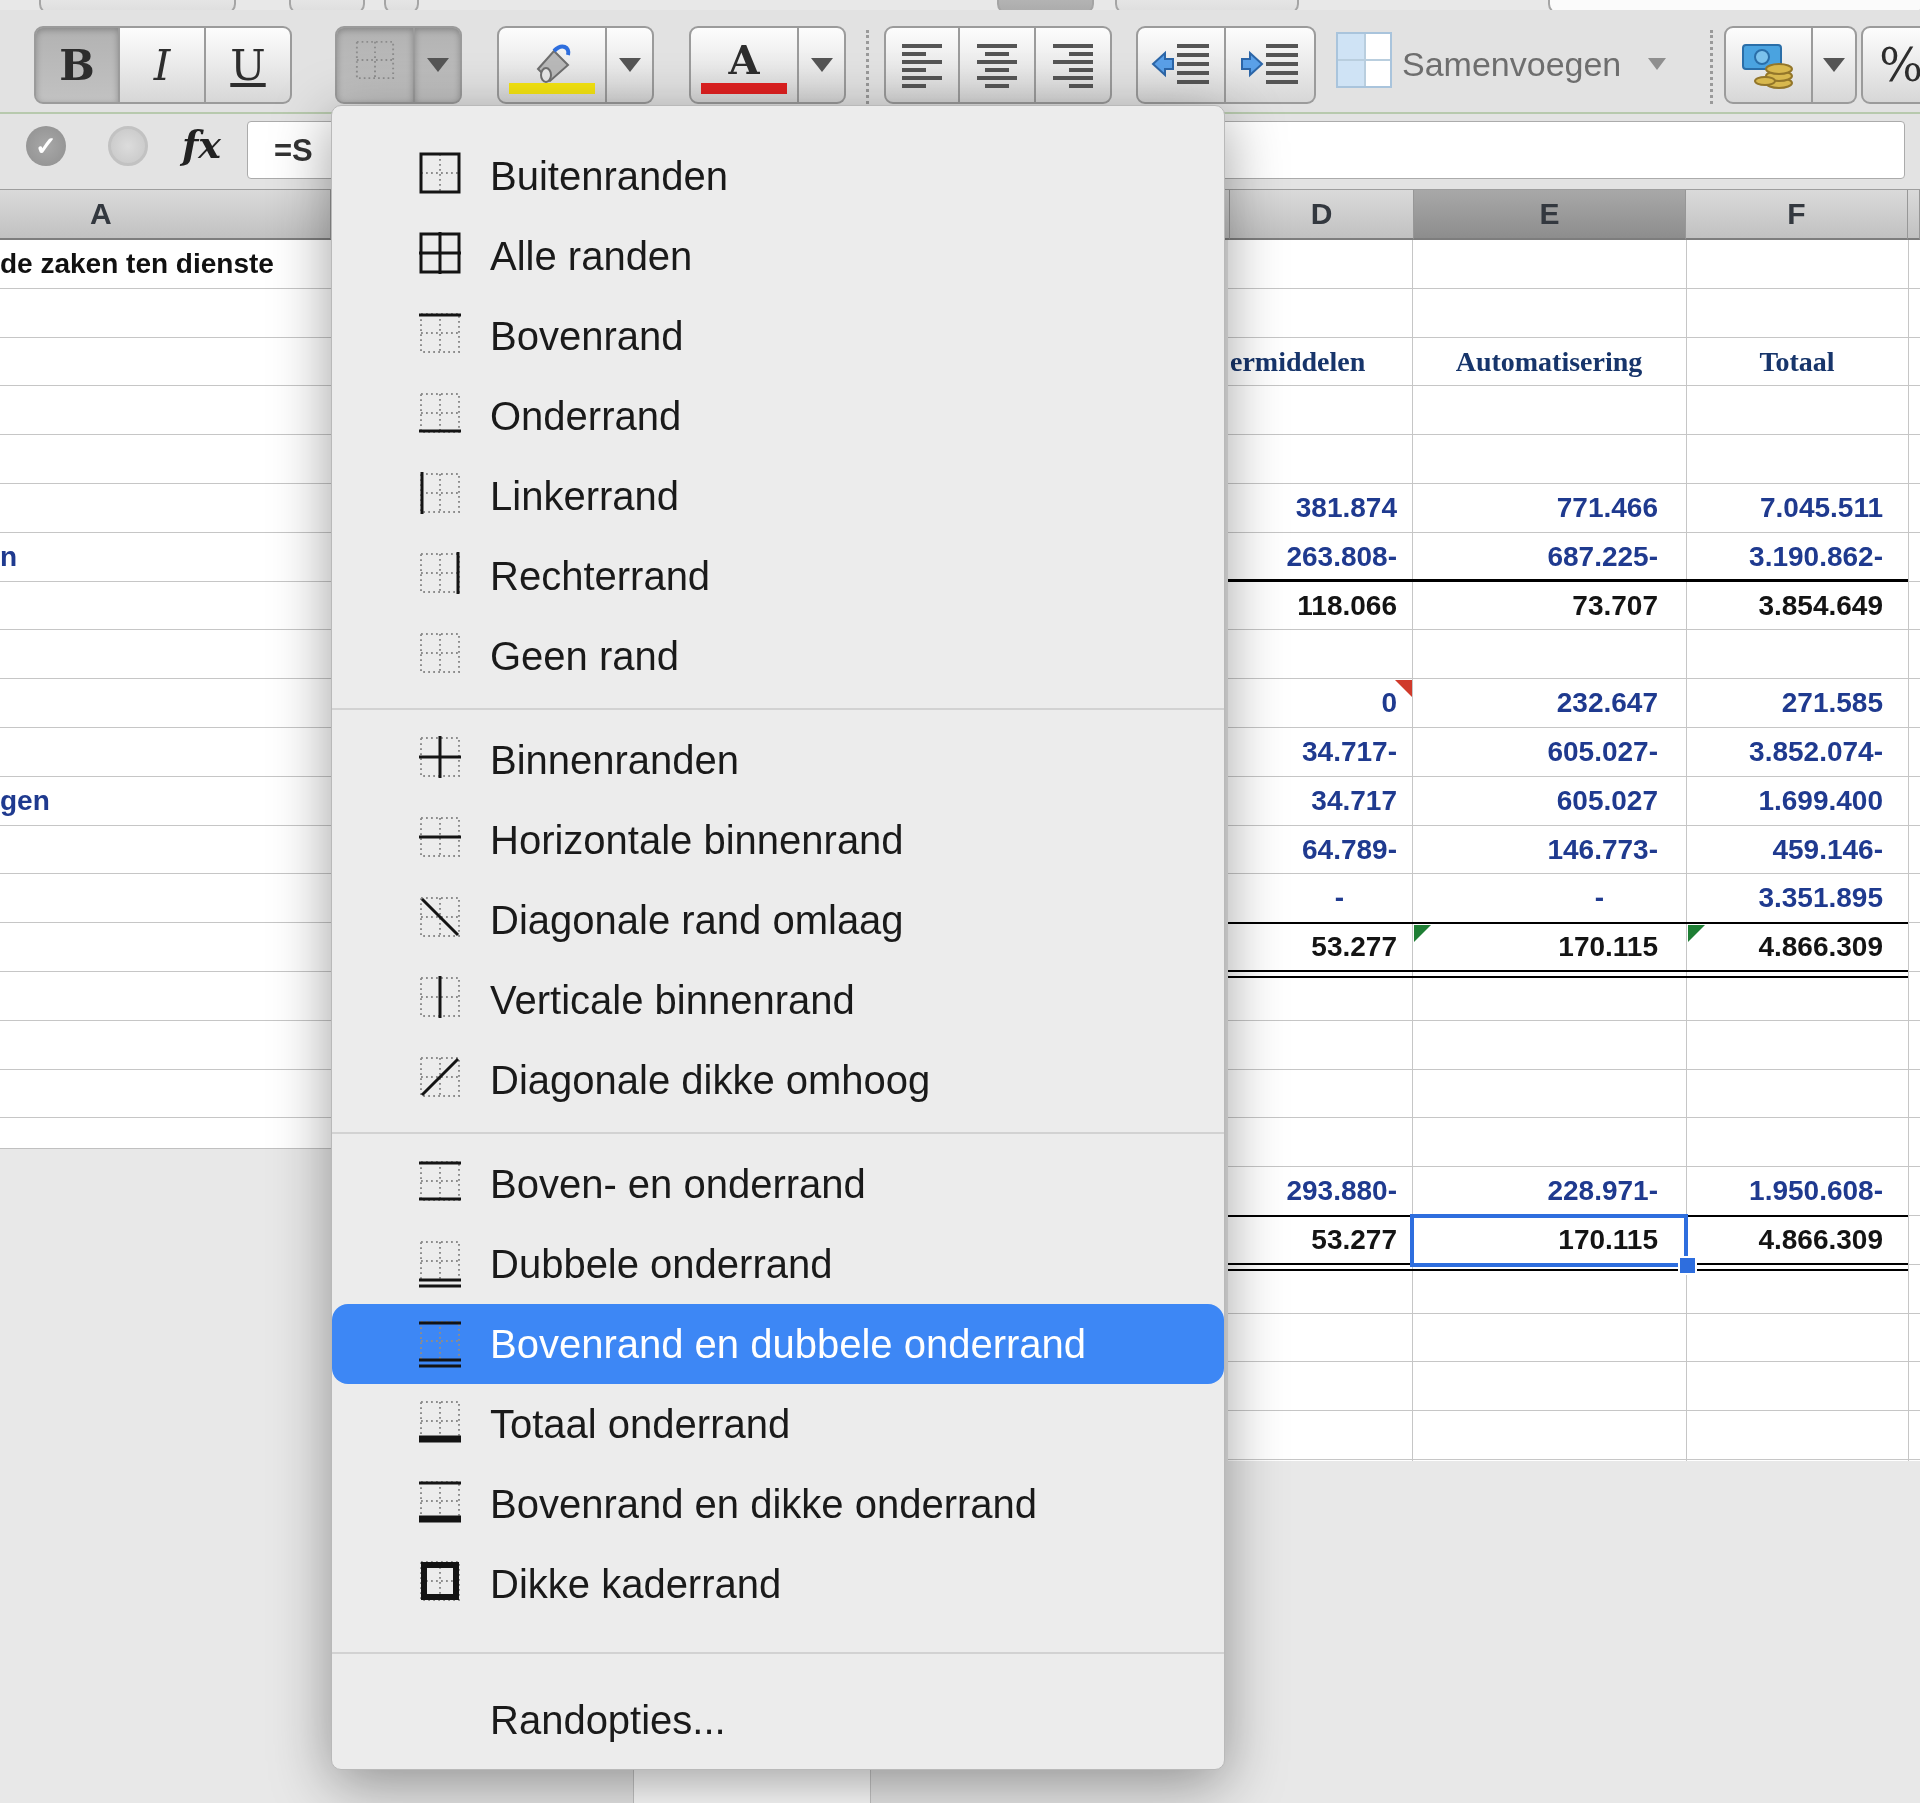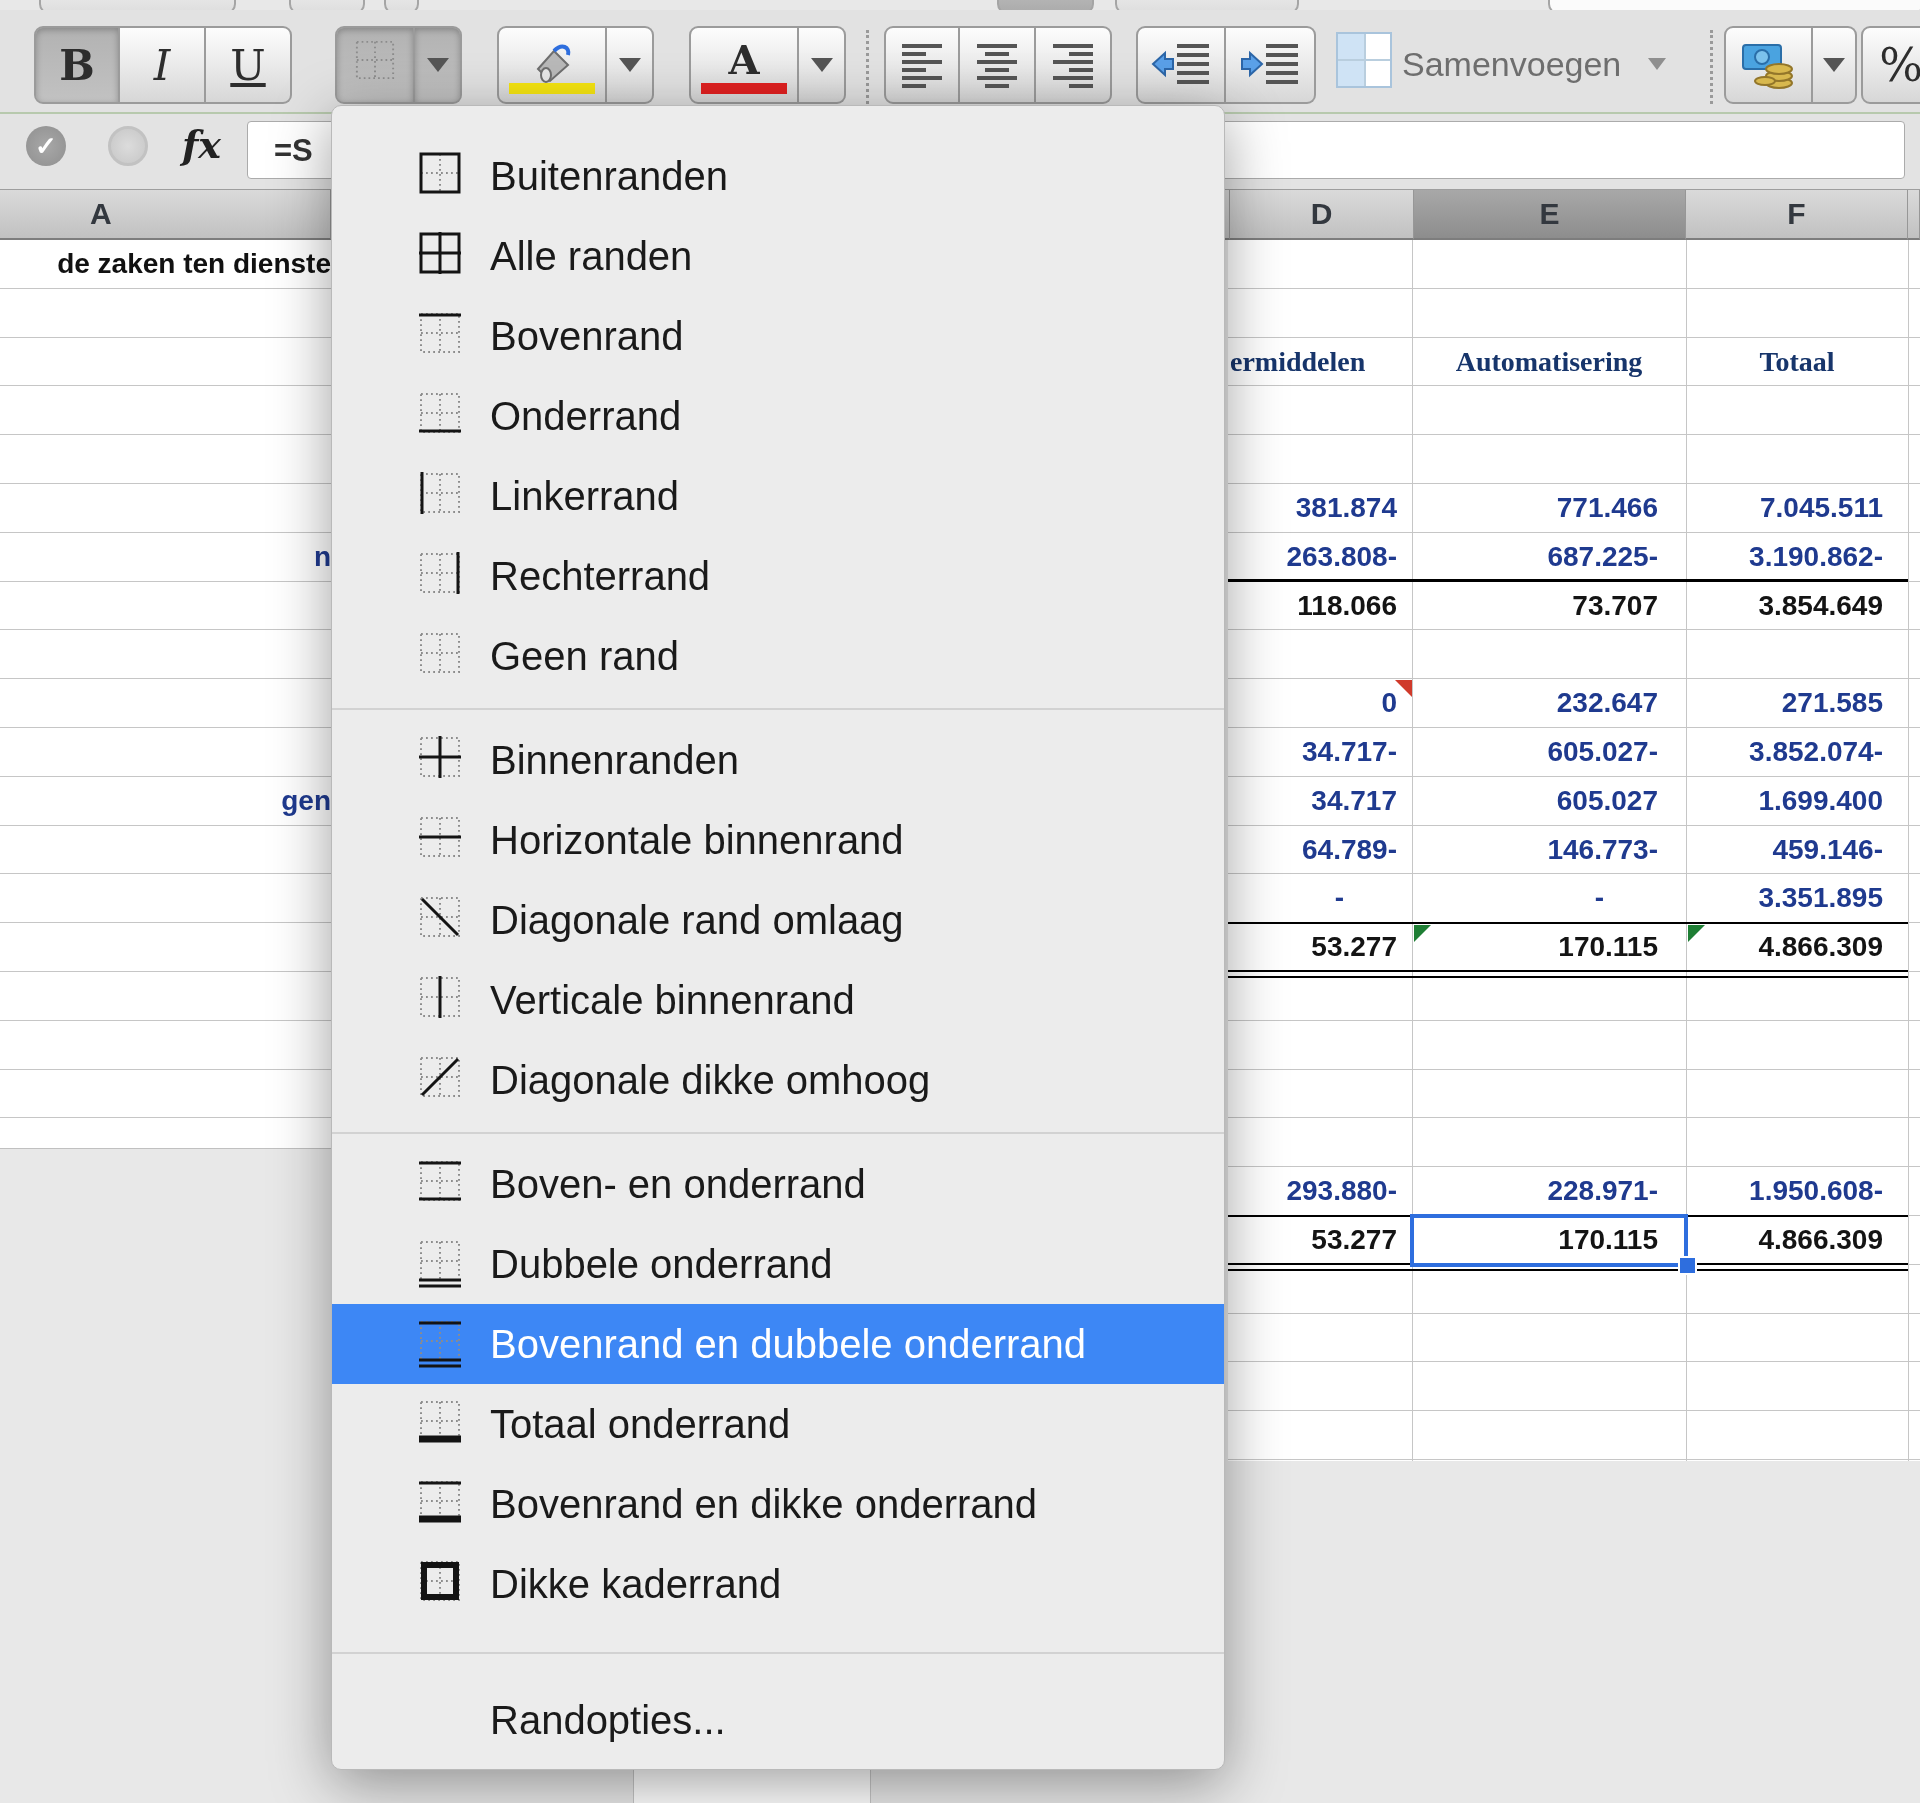--- a/index.html
+++ b/index.html
@@ -65,31 +65,31 @@
   .hdr .scell{color:#17356b;font-family:Liberation Serif, serif;}
   .hdr .c-d{text-align:left;padding-left:2px;}
   .hdr .c-e,.hdr .c-f{text-align:center;padding-right:0;}
   .dash-pad-d{padding-right:68px !important;}
   .dash-pad-e{padding-right:82px !important;}
   .bline{position:absolute;left:0;width:680px;background:#000;}
   .flag-red{position:absolute;width:0;height:0;border-left:17px solid transparent;border-top:17px solid #d03a2b;}
   .flag-green{position:absolute;width:0;height:0;border-right:17px solid transparent;border-top:17px solid #1e7e34;}
   .selbox{position:absolute;border:4px solid #2e6ede;box-sizing:border-box;z-index:5;}
   .selhandle{position:absolute;width:15px;height:15px;background:#2e6ede;border:2px solid #fff;box-sizing:content-box;z-index:6;}
-  .lfrag{position:absolute;left:0;height:48.8px;line-height:48.8px;font-size:28px;font-weight:bold;white-space:nowrap;overflow:hidden;width:100%;text-align:right;}
+  .lfrag{position:absolute;left:0;height:48.8px;line-height:48.8px;font-size:28px;font-weight:bold;white-space:nowrap;overflow:hidden;width:100%;}
   .lfrag.blue{color:#1f3a8f;} .lfrag.black{color:#111;}
 
   
   .menu{position:absolute;left:331px;top:105px;width:894px;height:1665px;background:#ececec;
         border:1px solid #b9b9b9;border-radius:10px;box-shadow:0 14px 60px rgba(0,0,0,.38);z-index:20;box-sizing:border-box;
         padding-top:30px;}
   .menu-item{position:relative;height:80px;display:flex;align-items:center;cursor:default;padding-left:37px;}
   .menu-item .mi-icon{position:absolute;left:86px;top:15px;width:44px;height:50px;}
   .menu-item .mi-label{position:absolute;left:158px;font-size:40px;color:#1a1a1a;white-space:nowrap;}
-  .menu-item.hl{background:#3d87f5;}
+  .menu-item.hl{background:#3d87f5;border-radius:16px;}
   .menu-item.hl .mi-label{color:#fff;}
   .menu-sep{height:24px;position:relative;}
   .menu-sep.big{height:56px;}
   .menu-sep:after{content:"";position:absolute;left:0;right:0;top:50%;height:2px;background:#d2d2d2;}
 
   .bottom-sliver{position:absolute;left:633px;top:1770px;width:238px;height:33px;background:#fff;
                  border-left:1px solid #c6c6c6;border-right:1px solid #c6c6c6;box-sizing:border-box;}
 </style>
 </head>
 <body>

